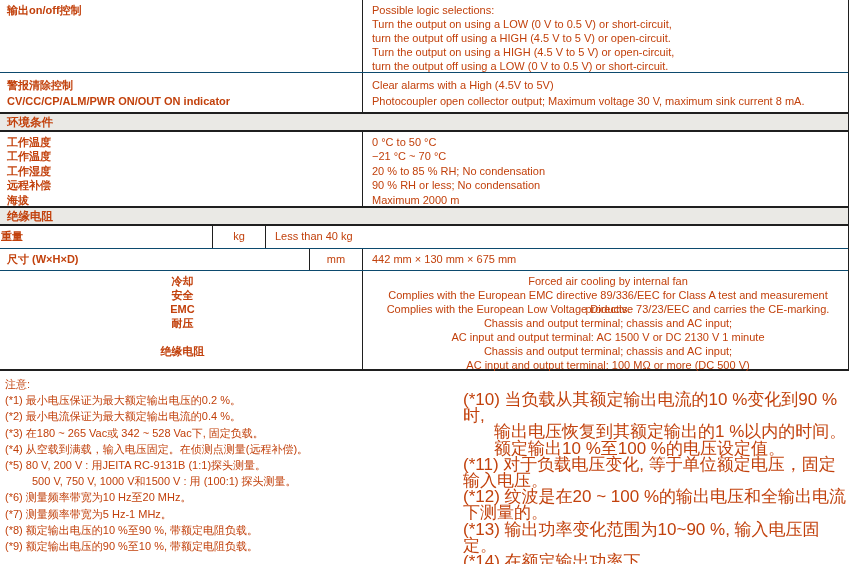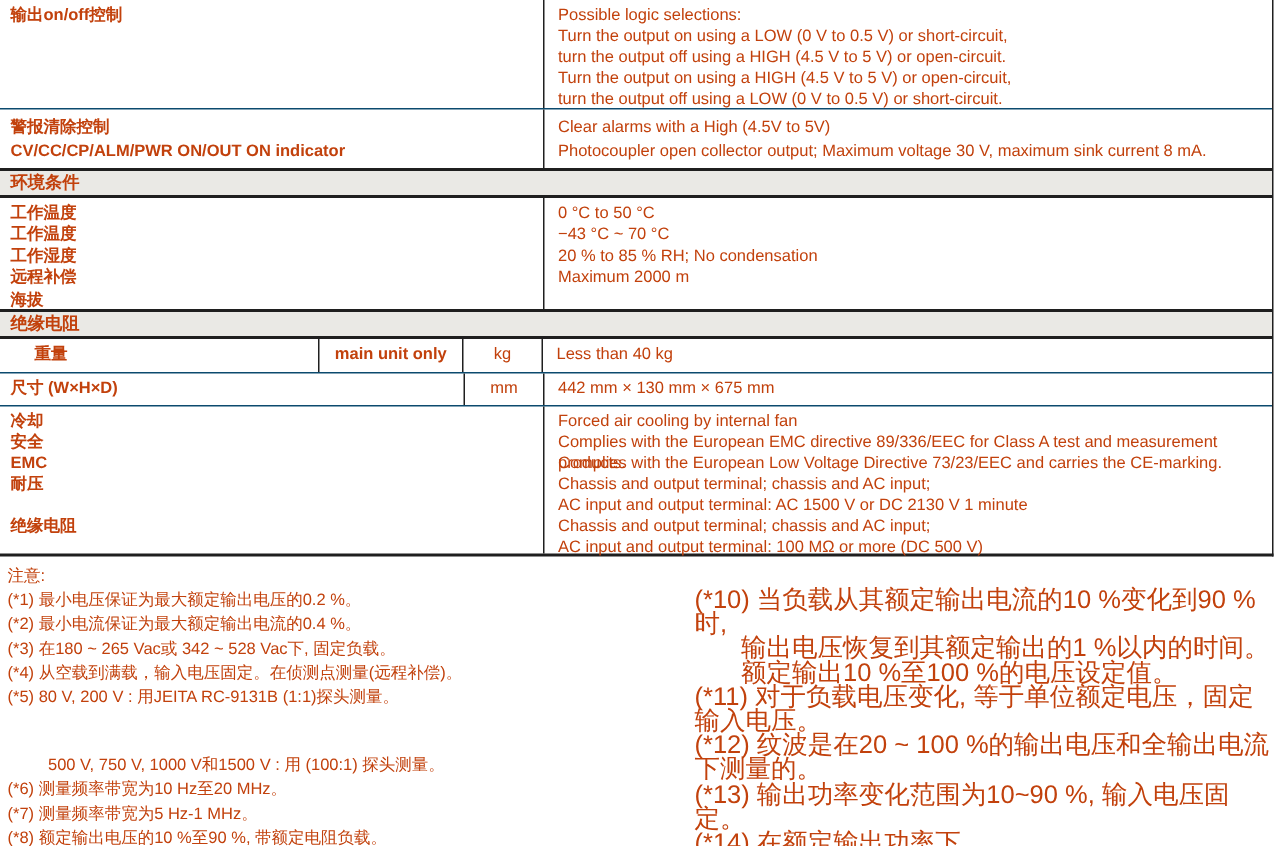--- a/index.html
+++ b/index.html
@@ -26,31 +26,31 @@
   .row-alarm .lcell, .row-alarm .rcell { padding-top:5px; line-height:15.5px; }
   .row-env     { height:74px; }
   .row-env .lcell, .row-env .rcell { line-height:14.4px; }
   .sec-header {
     width:100%; height:20px; background:#eae9e5;
     border-top:2px solid #1f1f1f; border-bottom:2px solid #1f1f1f;
     font-size:11.5px; font-weight:bold; line-height:15px; padding:1px 0 0 7px;
   }
   .row-sub { height:22px; font-size:11px; }
   .row-sub > div { line-height:21px; }
-  .cell-label   { width:213px; min-width:213px; padding-left:23px; font-weight:bold; border-right:1px solid #1f1f1f; }
+  .cell-label   { width:213px; min-width:213px; padding-left:1px; font-weight:bold; border-right:1px solid #1f1f1f; }
   .cell-label-w { width:310px; min-width:310px; padding-left:7px; font-weight:bold; border-right:1px solid #1f1f1f; }
   .cell-qual    { width:96px;  min-width:96px;  text-align:center; font-weight:bold; border-right:1px solid #1f1f1f; }
   .cell-unit    { width:53px;  min-width:53px;  text-align:center; border-right:1px solid #1f1f1f; }
   .cell-val     { flex:1; padding-left:9px; }
   .row-general  { height:99px; }
-  .gl-line { height:14px; line-height:14px; }
+  .gl-line { height:14px; line-height:14px;text-align:center; }
   
   .notes-left  { position:absolute; left:5px;  top:376px; font-size:11px; line-height:16.2px; width:450px; }
   .notes-right { position:absolute; left:463px; top:392px; font-size:17px; line-height:16.2px; width:385px; }
-  .note-cont-l { padding-left:27px;margin-top:29px; }
+  .note-cont-l { padding-left:27px; }
   .note-cont-r { padding-left:31px; }
 </style>
 </head>
 <body>
 
 <div id="page">
 
   <div class="spec-table">
 
     <div class="t-row row-onoff">
@@ -80,31 +80,31 @@
     <div class="t-row row-env">
       <div class="lcell">
         <div>工作温度</div>
         <div>工作温度</div>
         <div>工作湿度</div>
         <div>远程补偿</div>
         <div>海拔</div>
       </div>
       <div class="rcell">
         <div>0 °C to 50 °C</div>
-        <div>−43 °C ~ 70 °C</div>
+        <div>−21 °C ~ 70 °C</div>
         <div>20 % to 85 % RH; No condensation</div>
+        <div>90 % RH or less; No condensation</div>
         <div>Maximum 2000 m</div>
       </div>
     </div>
 
     <div class="sec-header">绝缘电阻</div>
 
     <div class="t-row row-sub">
       <div class="cell-label">重量</div>
-      <div class="cell-qual">main unit only</div>
       <div class="cell-unit">kg</div>
       <div class="cell-val">Less than 40 kg</div>
     </div>
 
     <div class="t-row row-sub bt">
       <div class="cell-label-w">尺寸 (W×H×D)</div>
       <div class="cell-unit">mm</div>
       <div class="cell-val">442 mm × 130 mm × 675 mm</div>
     </div>
 

